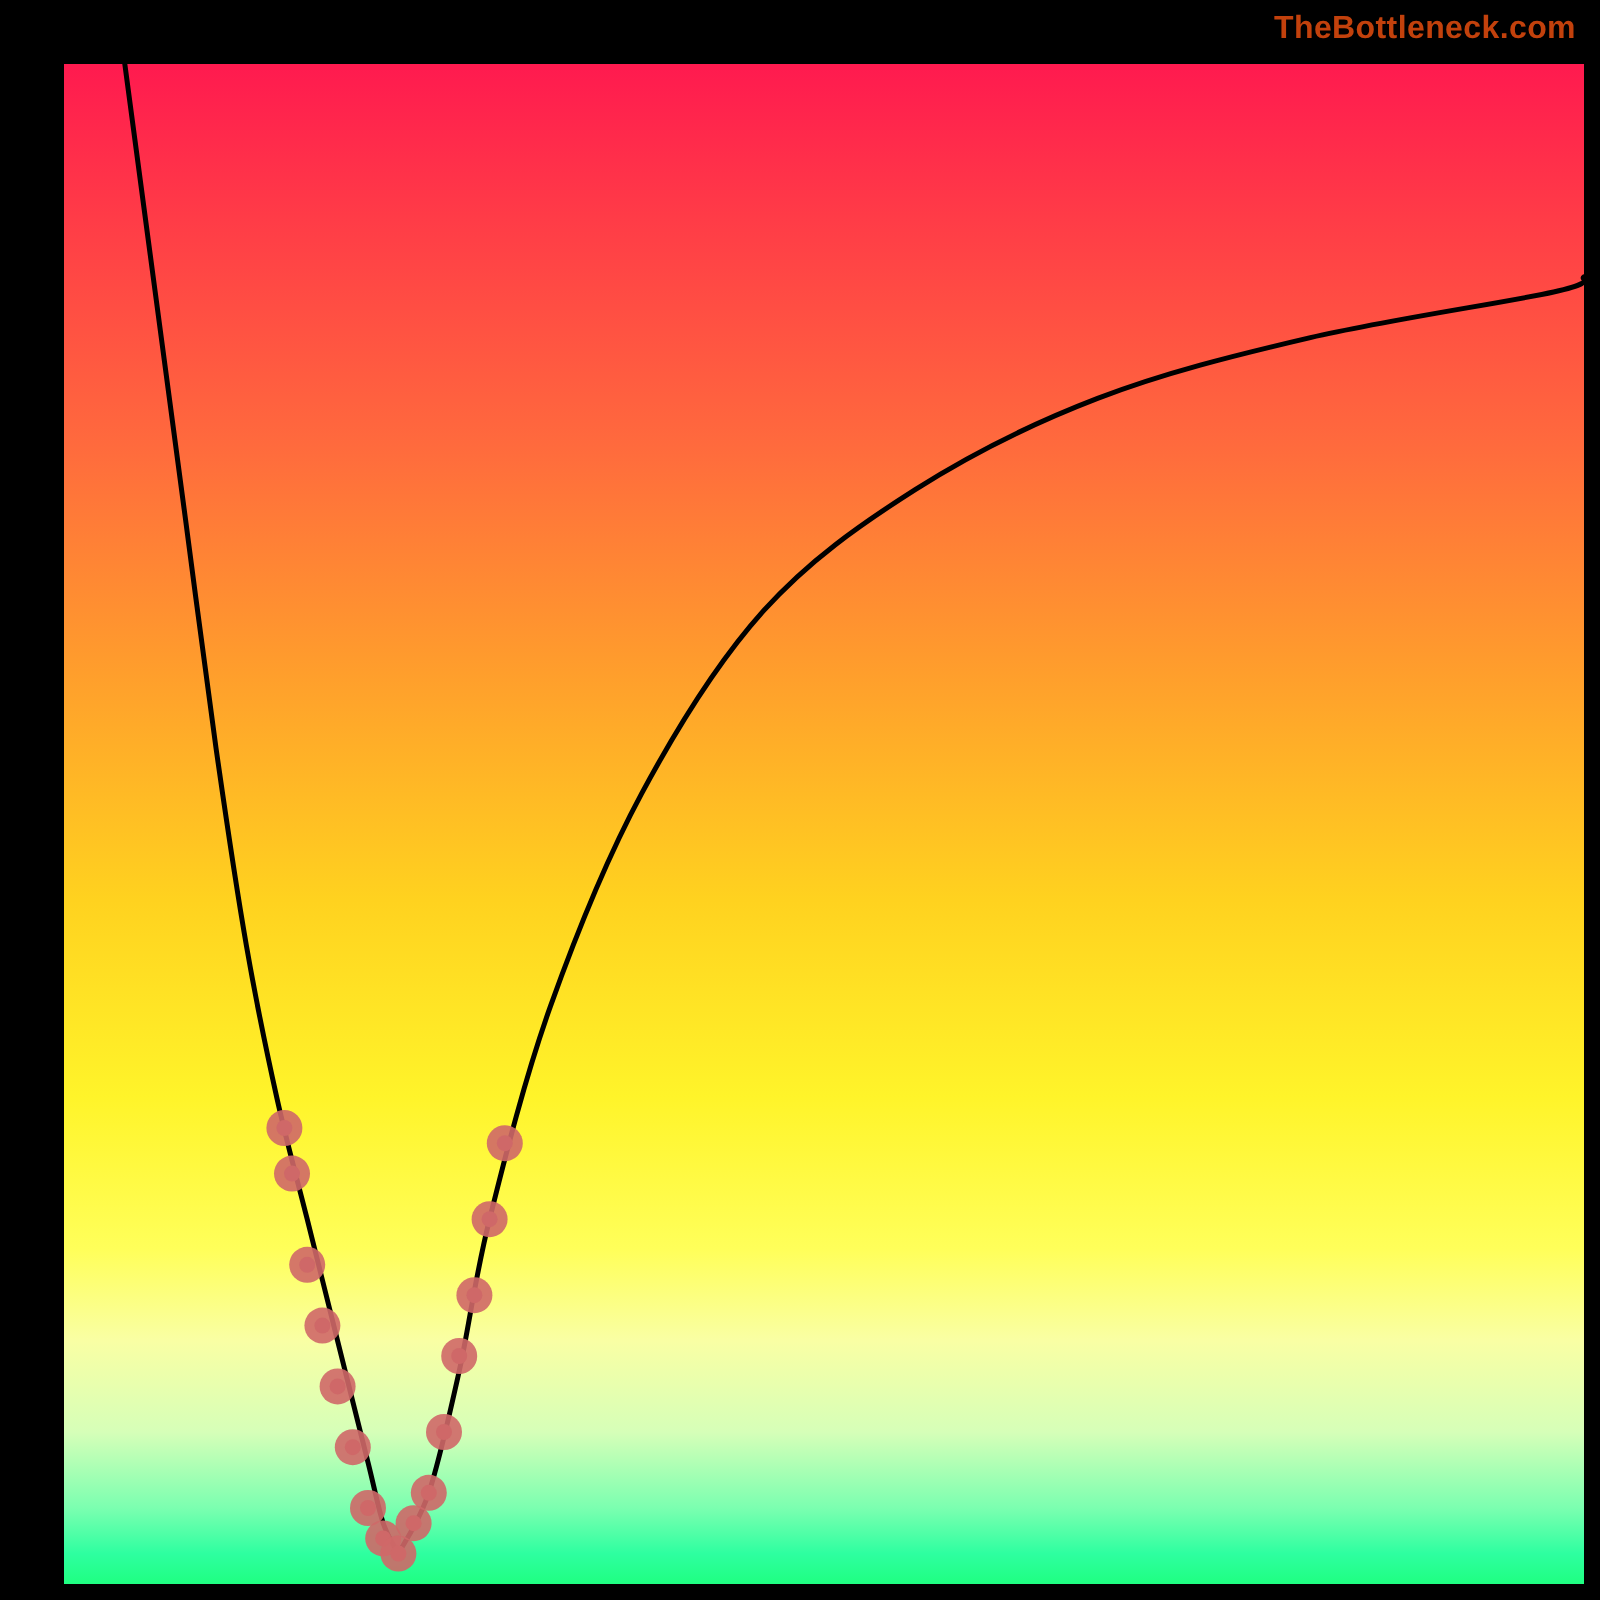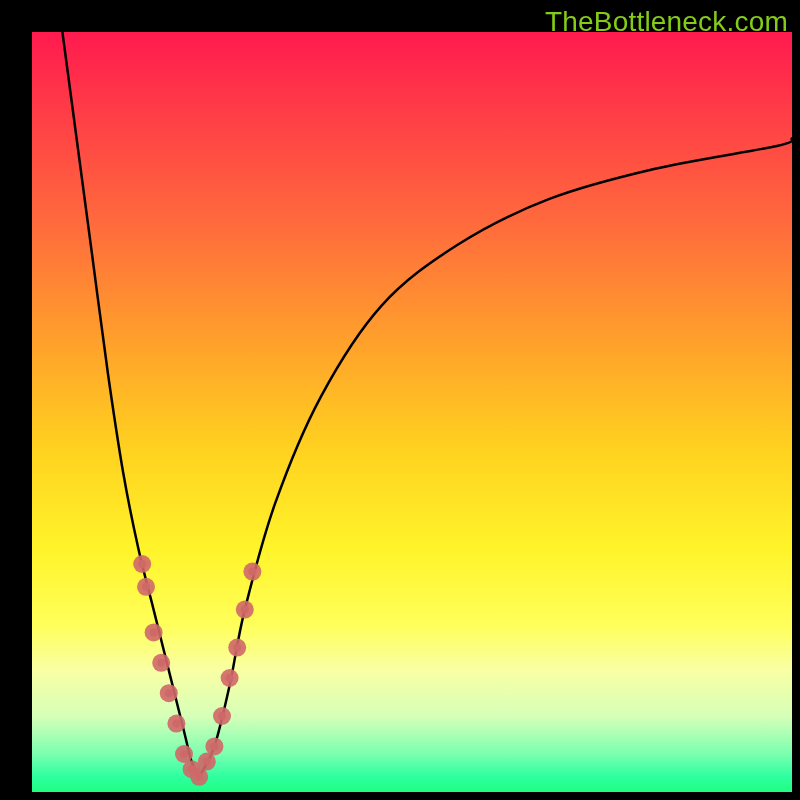--- a/index.html
+++ b/index.html
@@ -44,23 +44,23 @@
       #d6ffb8 90%,
       #7bffb0 95%,
       #2effa0 98%,
       #1fff81 100%
     );
   }
   .watermark {
     position: absolute;
     top: 6px;
     right: 12px;
-    color: #84cc16;
-    font-size: 28px;
-    font-weight: 400;
+    color: #c2410c;
+    font-size: 16px;
+    font-weight: 700;
     letter-spacing: 0.2px;
     user-select: none;
   }
   svg.curve-layer {
     position: absolute;
     top: 0;
     left: 0;
     width: 100%;
     height: 100%;
     overflow: visible;

